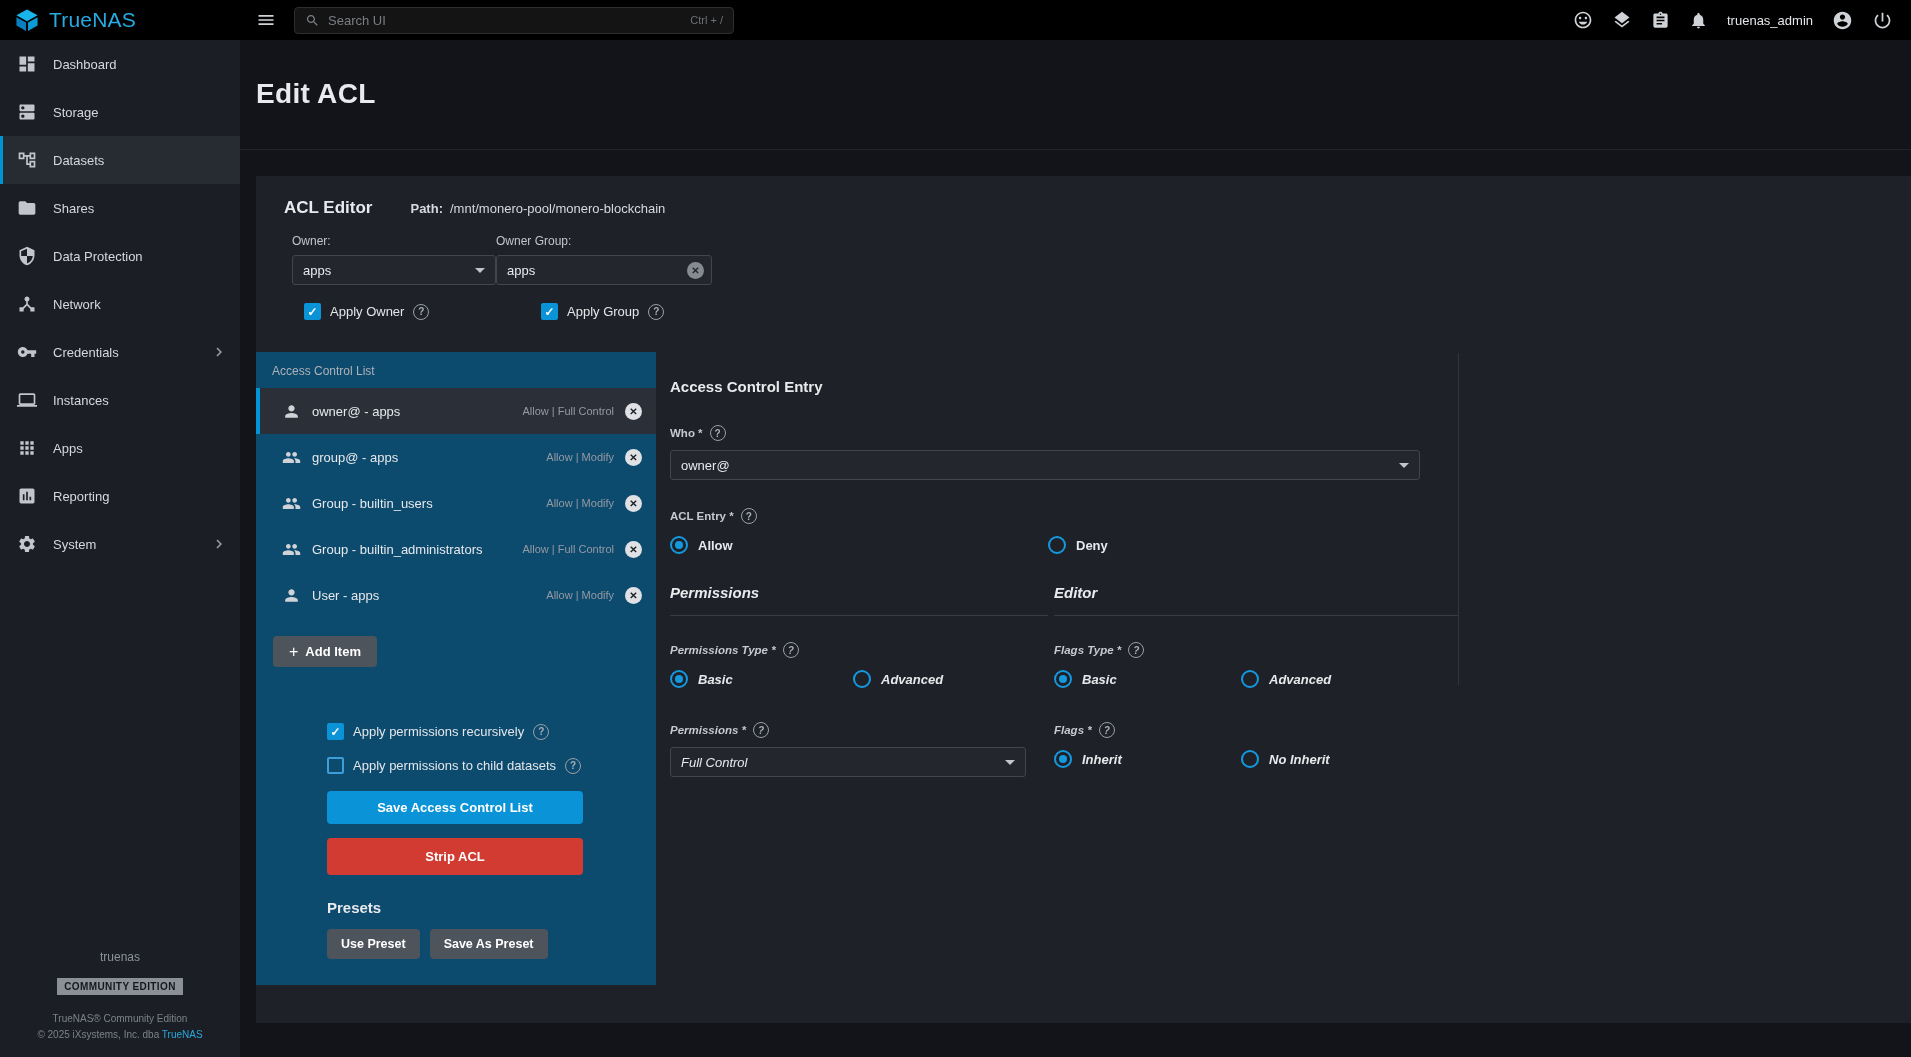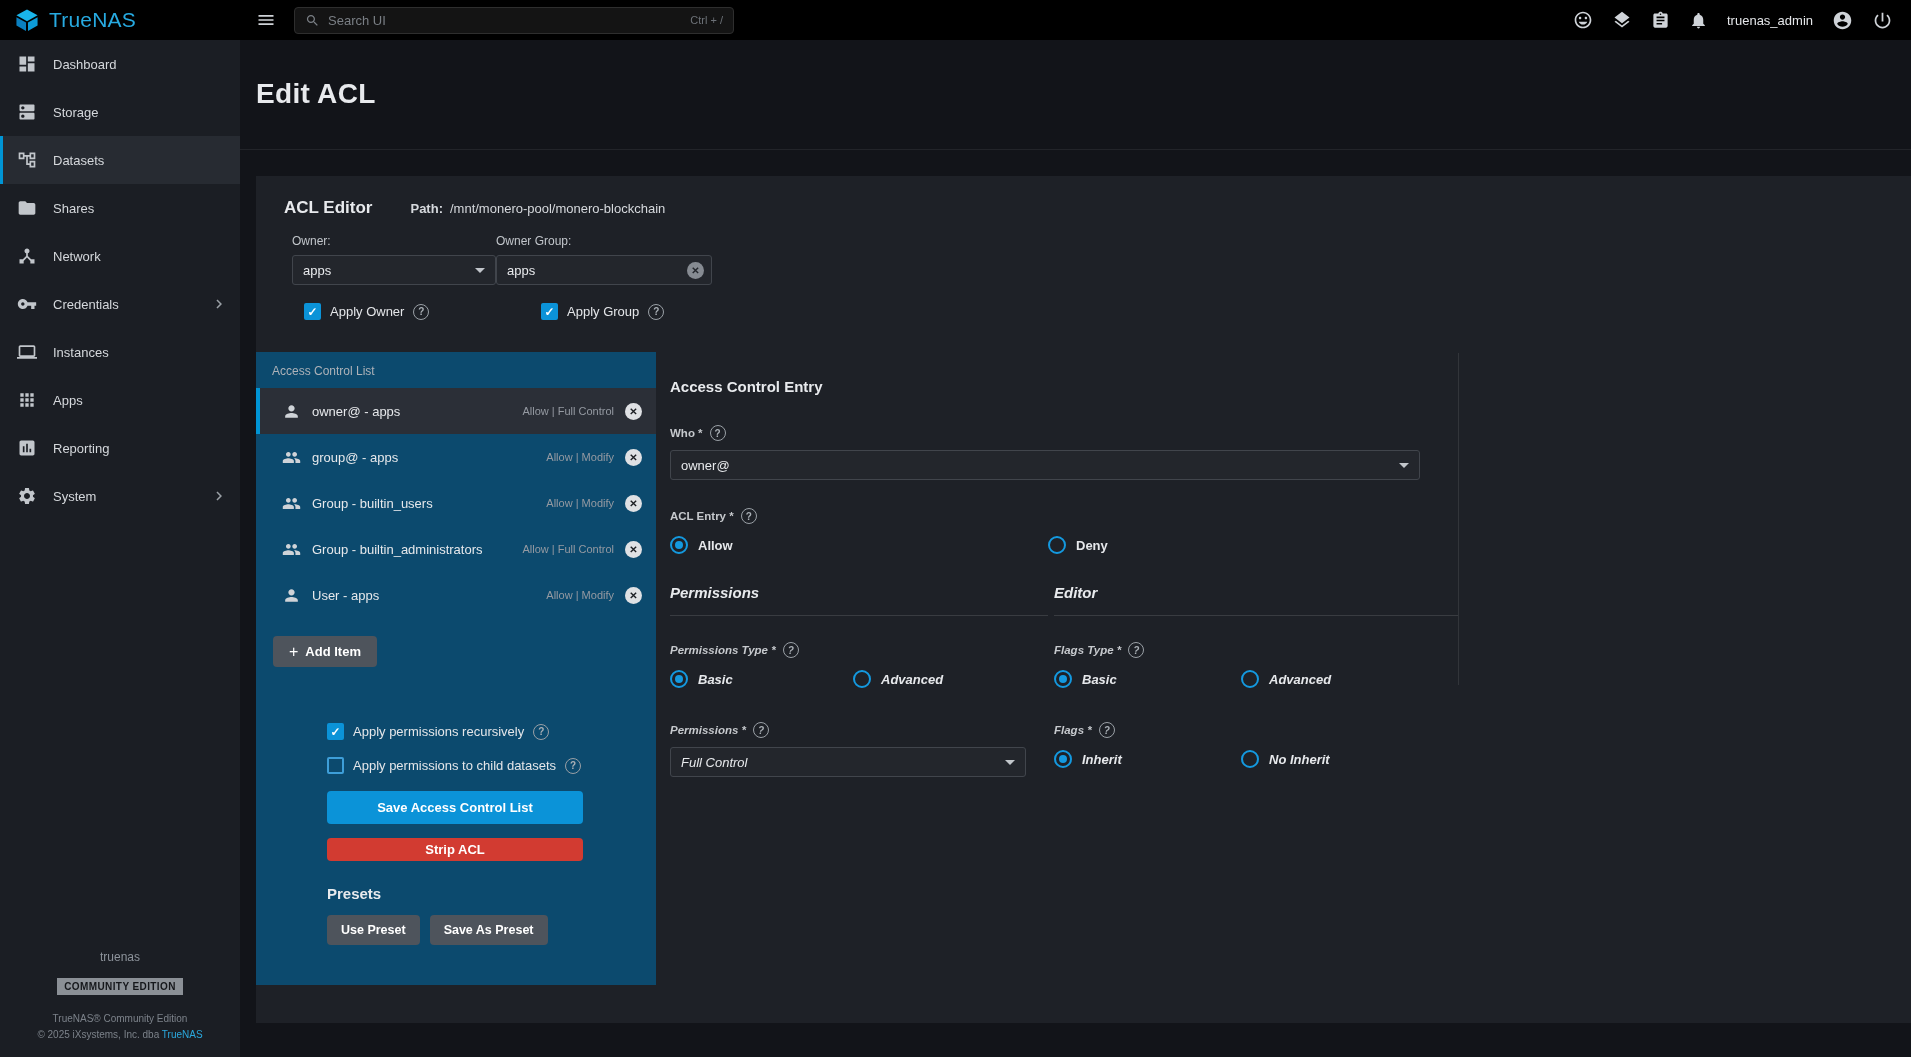--- a/index.html
+++ b/index.html
@@ -77,21 +77,21 @@
   .acl-perm{font-size:11px;color:#959aa2;margin-right:11px;}
   .cancel-btn{width:17px;height:17px;border-radius:50%;background:#dfe1e4;color:#1b1e23;font-size:10px;
     font-weight:bold;display:flex;align-items:center;justify-content:center;cursor:pointer;flex:none;}
   .btn{border:none;border-radius:4px;color:#fff;font-family:inherit;font-weight:bold;cursor:pointer;
     display:inline-flex;align-items:center;justify-content:center;}
   .add-item-btn{margin:18px 0 0 17px;height:31px;padding:0 16px;background:#4e545c;font-size:13px;gap:7px;}
   .plus-glyph{font-size:16px;font-weight:normal;}
   .panel-checks{margin:56px 0 0 71px;}
   .panel-check{display:flex;align-items:center;gap:9px;margin-bottom:17px;}
   .save-btn{display:flex;margin:4px 0 0 71px;width:256px;height:33px;background:#0b93d8;font-size:13px;}
-  .strip-btn{display:flex;margin:14px 0 0 71px;width:256px;height:23px;background:#d23b31;font-size:13px;}
+  .strip-btn{display:flex;margin:14px 0 0 71px;width:256px;height:37px;background:#d23b31;font-size:13px;}
   .presets-h{margin:24px 0 0 71px;font-size:15px;font-weight:bold;}
   .preset-row{display:flex;gap:10px;margin:13px 0 0 71px;}
   .preset-btn{height:30px;padding:7px 14px;background:#4e545c;font-size:12.5px;}
   
   .ace{flex:1;padding:26px 0 0 14px;}
   .ace-title{font-size:15px;font-weight:bold;}
   .ctl-label{display:flex;align-items:center;gap:7px;font-size:11.5px;color:#c6c9cd;font-weight:bold;}
   .who-label{margin-top:30px;}
   .who-select{width:750px;margin-top:9px;}
   .acltype-label{margin-top:28px;}
@@ -194,20 +194,26 @@
       <span>Datasets</span>
     </div>
     <div class="nav-item">
       <svg viewBox="0 0 24 24">
           <path d="M10 4H4c-1.1 0-1.99.9-1.99 2L2 18c0 1.1.9 2 2 2h16c1.1 0 2-.9 2-2V8c0-1.1-.9-2-2-2h-8l-2-2z"></path>
         </svg>
       <span>Shares</span>
     </div>
     <div class="nav-item">
       <svg viewBox="0 0 24 24">
+          <path d="M12 1L3 5v6c0 5.55 3.84 10.74 9 12 5.16-1.26 9-6.45 9-12V5l-9-4zm0 10.99h7c-.53 4.12-3.28 7.79-7 8.94V12H5V6.3l7-3.11v8.8z"></path>
+        </svg>
+      <span>Data Protection</span>
+    </div>
+    <div class="nav-item">
+      <svg viewBox="0 0 24 24">
           <path d="M17 16l-4-4V8.82C14.16 8.4 15 7.3 15 6c0-1.66-1.34-3-3-3S9 4.34 9 6c0 1.3.84 2.4 2 2.82V12l-4 4H3v5h5v-3.05l4-4.2 4 4.2V21h5v-5h-4z"></path>
         </svg>
       <span>Network</span>
     </div>
     <div class="nav-item">
       <svg viewBox="0 0 24 24">
           <path d="M12.65 10C11.83 7.67 9.61 6 7 6c-3.31 0-6 2.69-6 6s2.69 6 6 6c2.61 0 4.83-1.67 5.65-4H17v4h4v-4h2v-4H12.65zM7 14c-1.1 0-2-.9-2-2s.9-2 2-2 2 .9 2 2-.9 2-2 2z"></path>
         </svg>
       <span>Credentials</span>
       <span class="nav-chevron">

